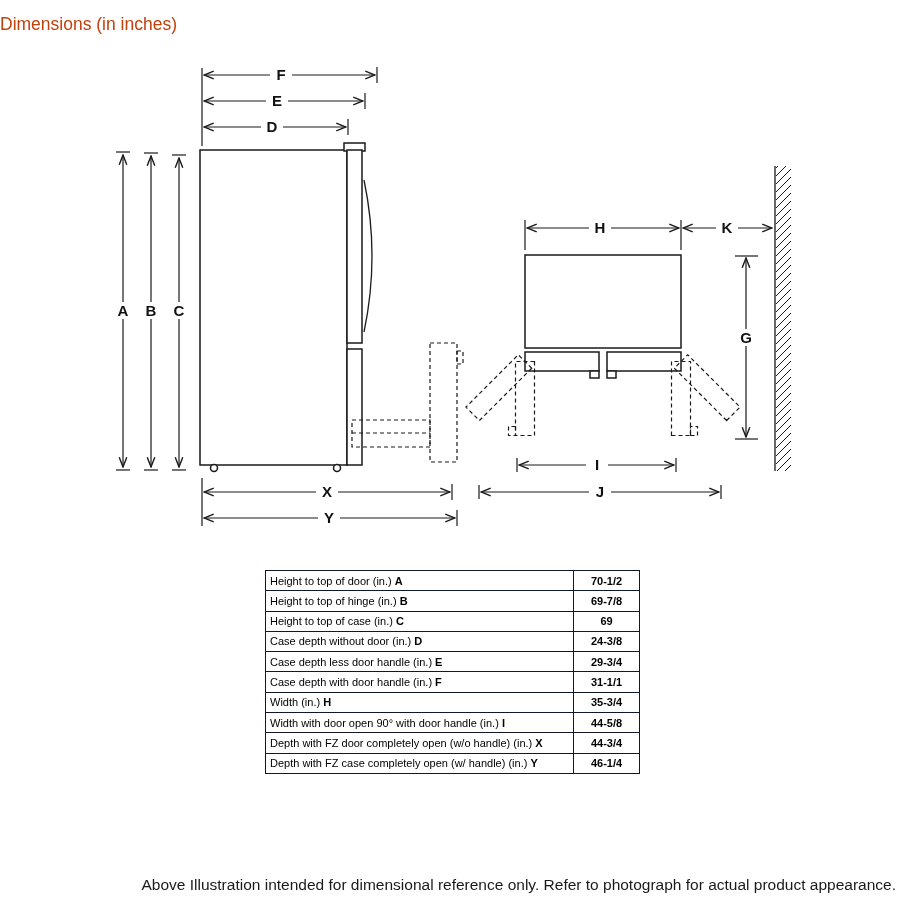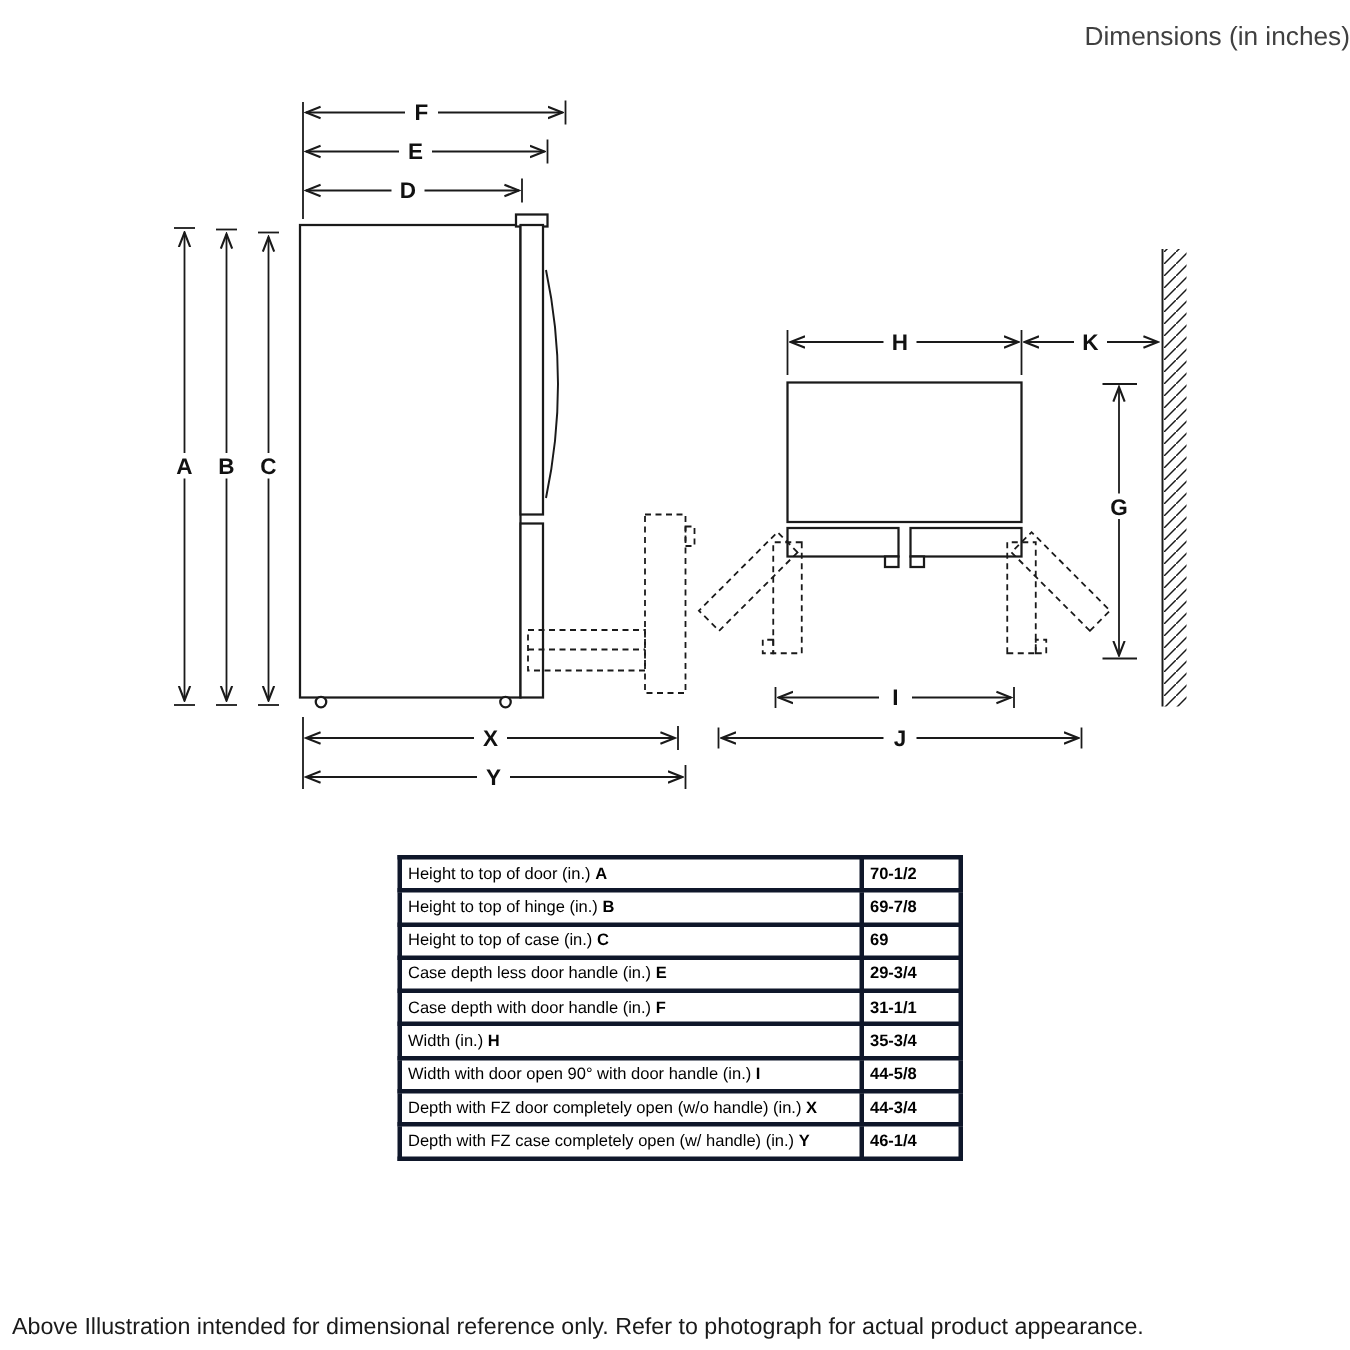--- a/index.html
+++ b/index.html
@@ -4,41 +4,41 @@
 <style>
   * { margin:0; padding:0; box-sizing:border-box; }
   html,body { width:900px; height:900px; background:#ffffff; }
   body {
     position:relative;
     font-family:"Liberation Sans", sans-serif;
     color:#111111;
   }
   .title {
     position:absolute; top:14px; left:0; width:100%;
-    text-align:right; font-size:17.5px; color:#404040;
+    text-align:left; font-size:17.5px; color:#c2410c;
   }
   svg.diagram { position:absolute; top:0; left:0; }
 
   .s    { fill:#ffffff; stroke:#1a1a1a; stroke-width:1.5; }
   .ln   { stroke:#1a1a1a; stroke-width:1.3; fill:none; }
   .dim  { stroke:#1a1a1a; stroke-width:1.2; fill:none; }
   .dash { fill:none; stroke:#1a1a1a; stroke-width:1.2; stroke-dasharray:4 3; }
   .lbl  { font-family:"Liberation Sans", sans-serif; font-size:15px; font-weight:bold;
           text-anchor:middle; fill:#111111; }
   .bg   { fill:#ffffff; stroke:none; }
 
   .table-wrap { position:absolute; top:570px; left:265px; }
   table { border-collapse:collapse; font-size:11px; color:#000; }
-  td { border:3px solid #0f172a; padding:2.5px 4px; vertical-align:middle; line-height:1.3; }
+  td { border:1px solid #0f172a; padding:2.5px 4px; vertical-align:middle; line-height:1.3; }
   td.label-cell { width:308px; }
-  td.value-cell { width:66px; text-align:left; font-weight:bold; }
+  td.value-cell { width:66px; text-align:center; font-weight:bold; }
 
   .footer {
     position:absolute; top:876px; left:8px; width:888px;
-    font-size:15.5px; color:#1a1a1a; white-space:nowrap;
+    font-size:15.5px; color:#1a1a1a; white-space:nowrap;text-align:right;
   }
 </style>
 </head>
 <body>
 
 <div class="title">Dimensions (in inches)</div>
 
 <svg class="diagram" width="900" height="545" viewBox="0 0 900 545" xmlns="http://www.w3.org/2000/svg">
   <defs>
     <marker id="ah" viewBox="0 0 10 10" refX="9" refY="5" markerWidth="9" markerHeight="9" orient="auto-start-reverse">
@@ -196,20 +196,24 @@
   <tr>
     <td class="label-cell"><span>Height to top of hinge (in.)</span> <b>B</b></td>
     <td class="value-cell">69-7/8</td>
   </tr>
 
   <tr>
     <td class="label-cell"><span>Height to top of case (in.)</span> <b>C</b></td>
     <td class="value-cell">69</td>
   </tr>
 
+  <tr>
+    <td class="label-cell"><span>Case depth without door (in.)</span> <b>D</b></td>
+    <td class="value-cell">24-3/8</td>
+  </tr>
 
   <tr>
     <td class="label-cell"><span>Case depth less door handle (in.)</span> <b>E</b></td>
     <td class="value-cell">29-3/4</td>
   </tr>
 
   <tr>
     <td class="label-cell"><span>Case depth with door handle (in.)</span> <b>F</b></td>
     <td class="value-cell">31-1/1</td>
   </tr>

